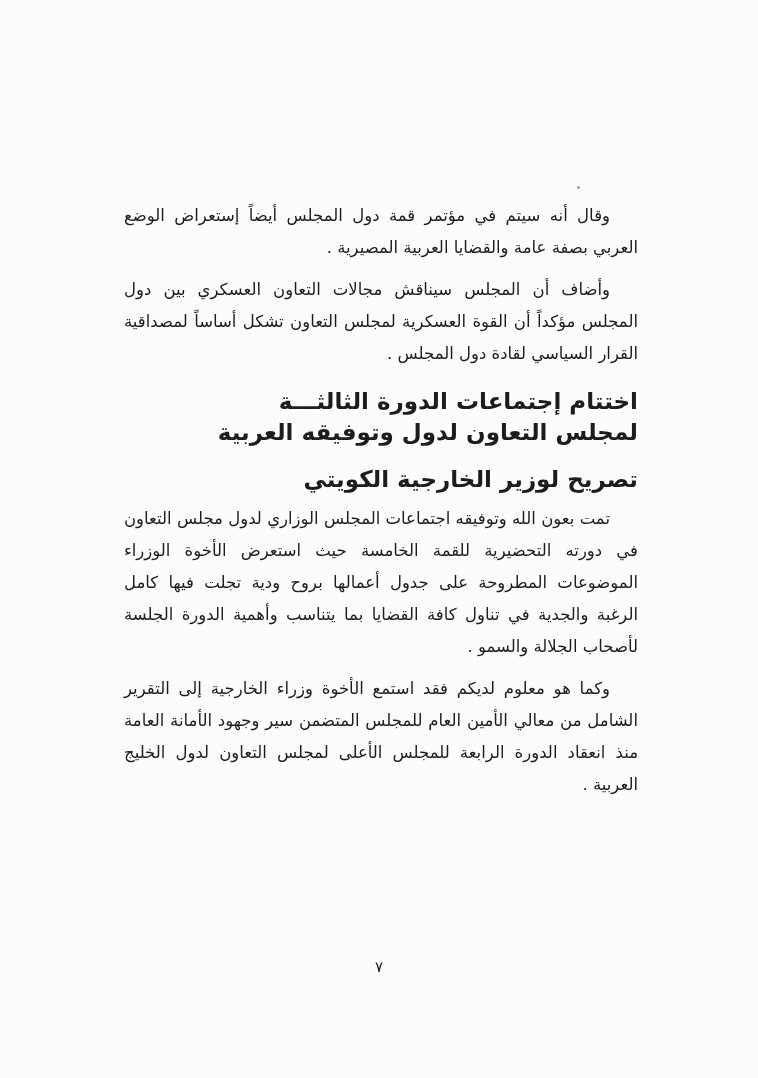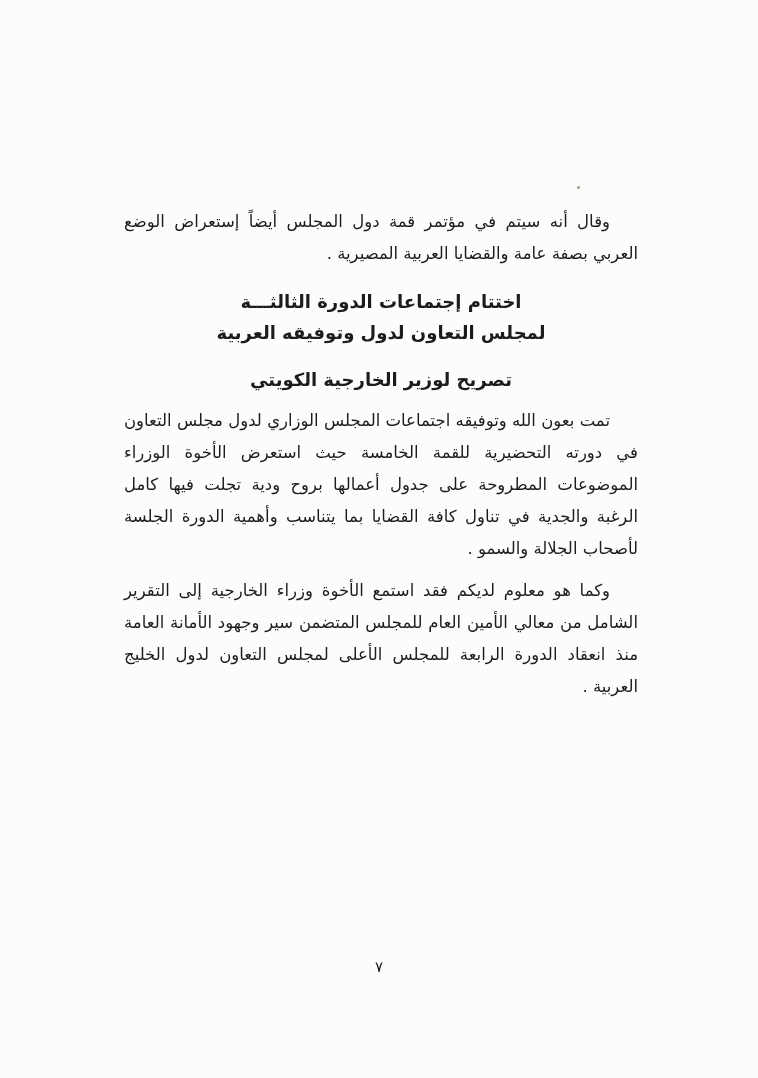--- a/index.html
+++ b/index.html
@@ -17,32 +17,32 @@
     overflow: hidden;
   }
   .content {
     position: absolute;
     top: 196px;
     left: 124px;
     width: 514px;
     direction: rtl;
   }
   .para {
-    margin: 10px 0 10px 0;
+    margin: 4px 0 10px 0;
     font-size: 16.5px;
     line-height: 32px;
     text-align: justify;
     text-indent: 28px;
     letter-spacing: 0.2px;
   }
   .heading {
     margin: 16px 0 10px 0;
-    font-size: 18px;
+    font-size: 23px;
     font-weight: bold;
-    text-align: center;
+    text-align: right;
     line-height: 31px;
   }
   .heading .hline { display: block; }
   .heading.single { margin: 16px 0 8px 0; }
   .page-number {
     position: absolute;
     bottom: 102px;
     left: 0;
     width: 100%;
     text-align: center;
@@ -63,20 +63,21 @@
 </head>
 <body>
 
 <div class="page">
   <span class="speck"></span>
 
   <div class="content">
 
     <p class="para">وقال أنه سيتم في مؤتمر قمة دول المجلس أيضاً إستعراض الوضع العربي بصفة عامة والقضايا العربية المصيرية .</p>
 
+    <p class="para">وأضاف أن المجلس سيناقش مجالات التعاون العسكري بين دول المجلس مؤكداً أن القوة العسكرية لمجلس التعاون تشكل أساساً لمصداقية القرار السياسي لقادة دول المجلس .</p>
 
     <h2 class="heading">
       <span class="hline">اختتام إجتماعات الدورة الثالثـــة</span>
       <span class="hline">لمجلس التعاون لدول وتوفيقه العربية</span>
     </h2>
 
 
     <h2 class="heading single">تصريح لوزير الخارجية الكويتي</h2>
 
 

